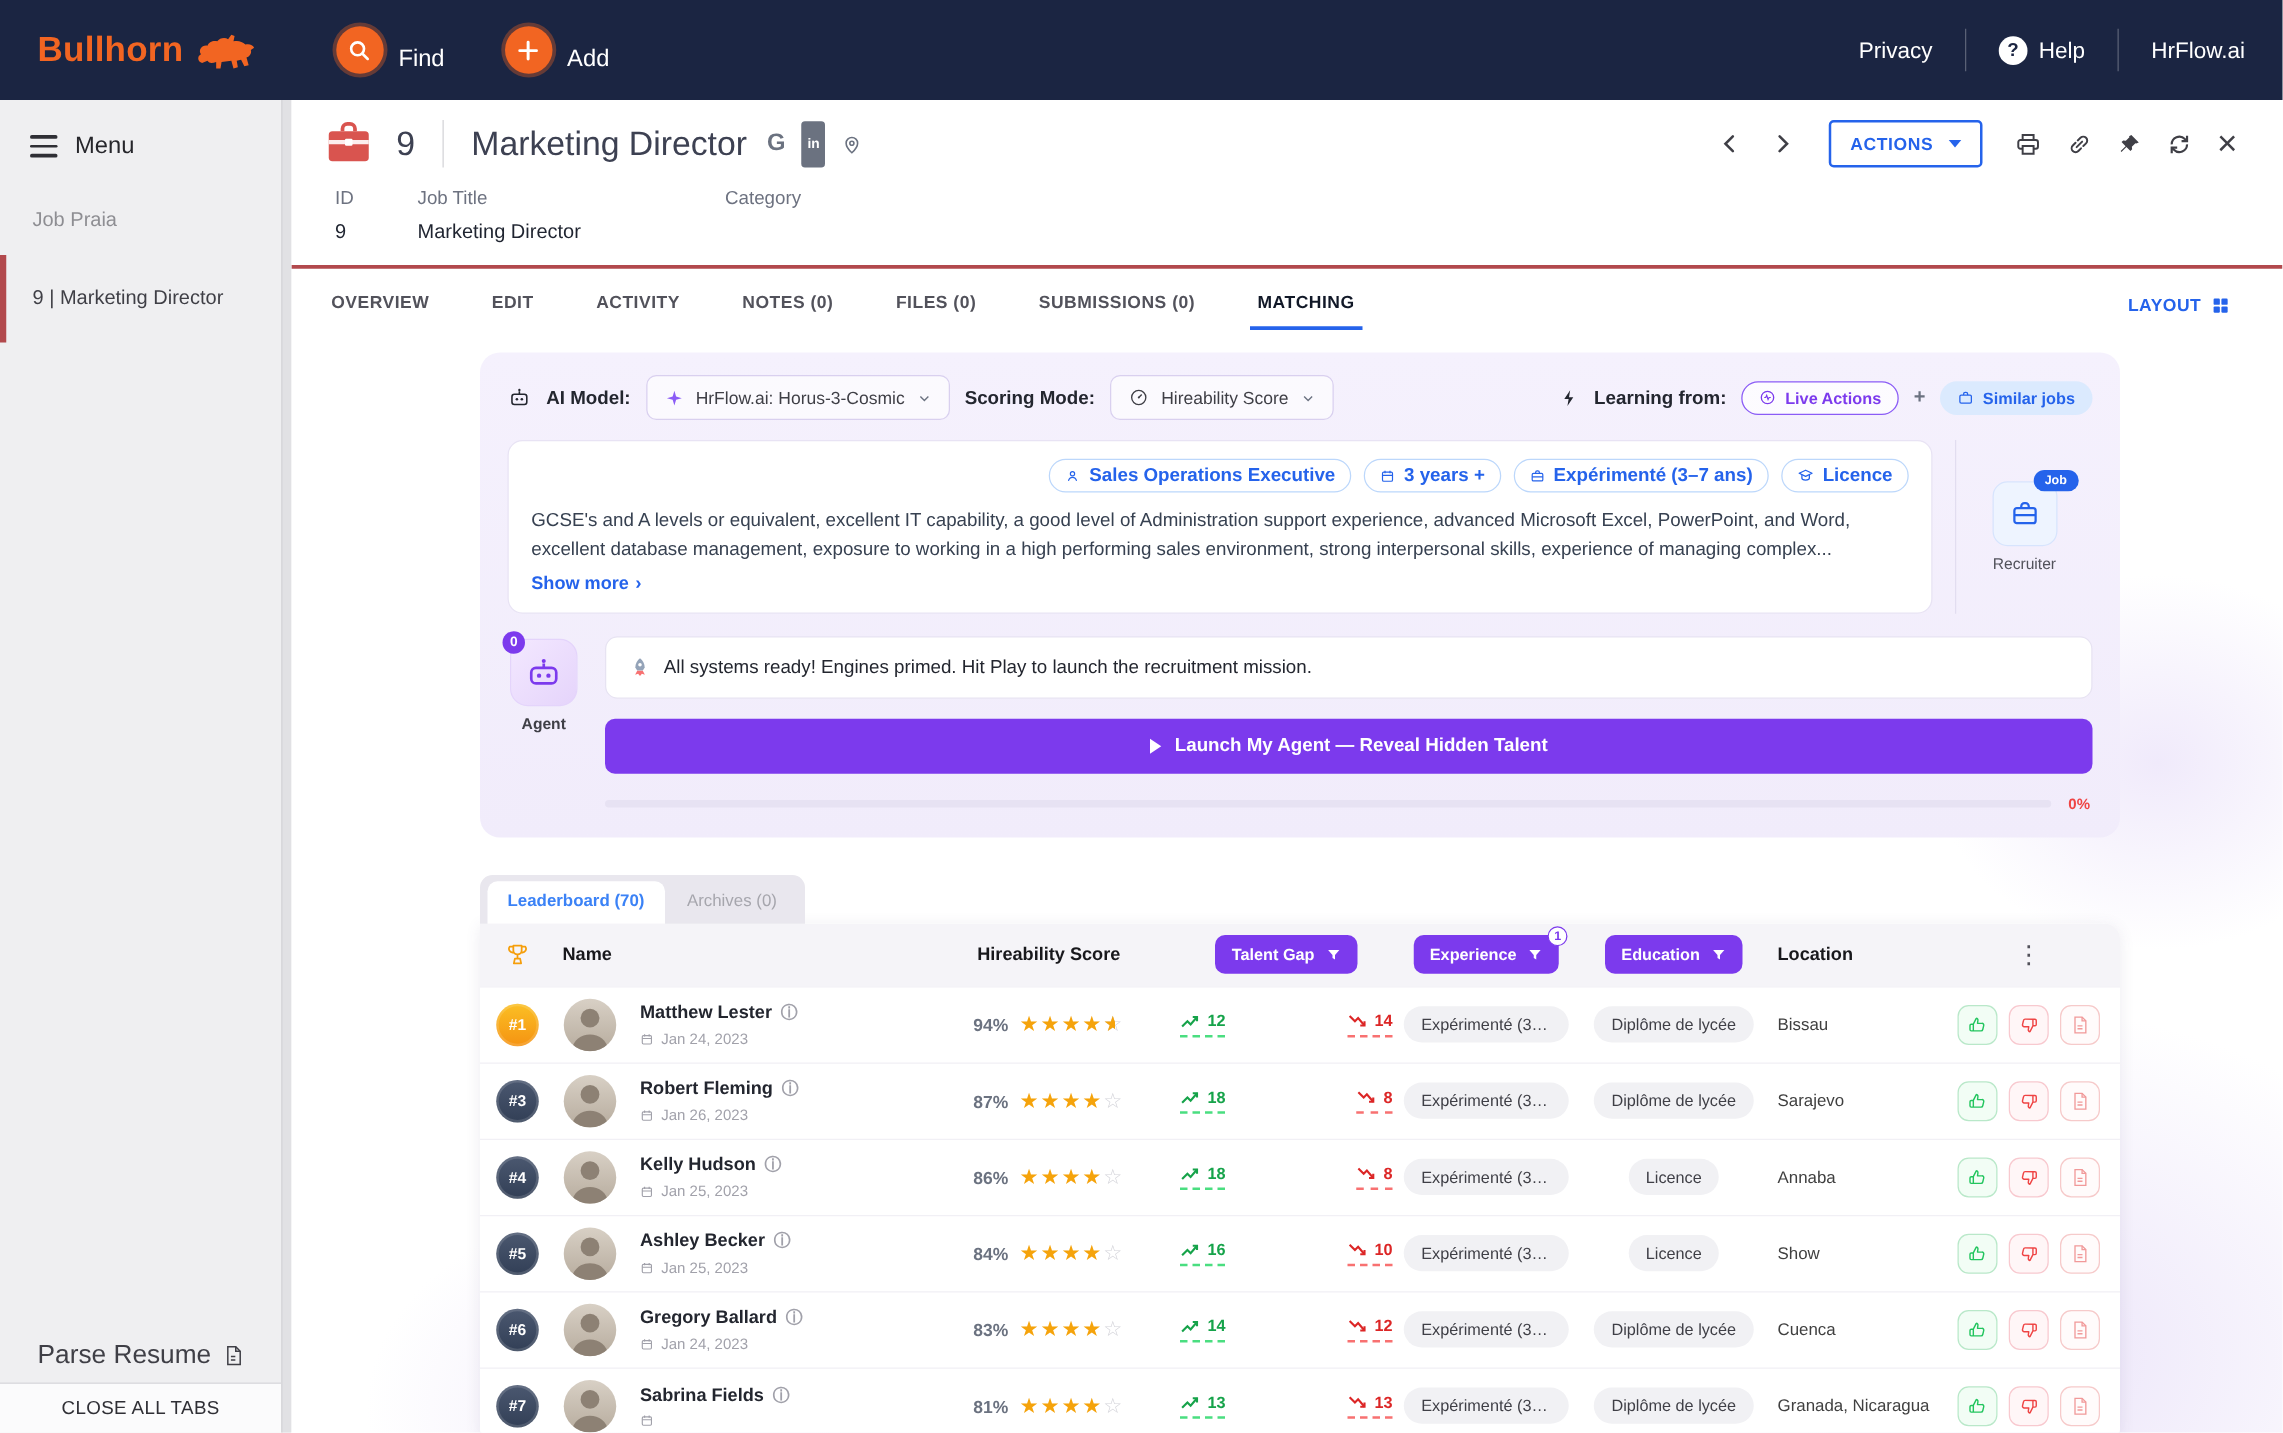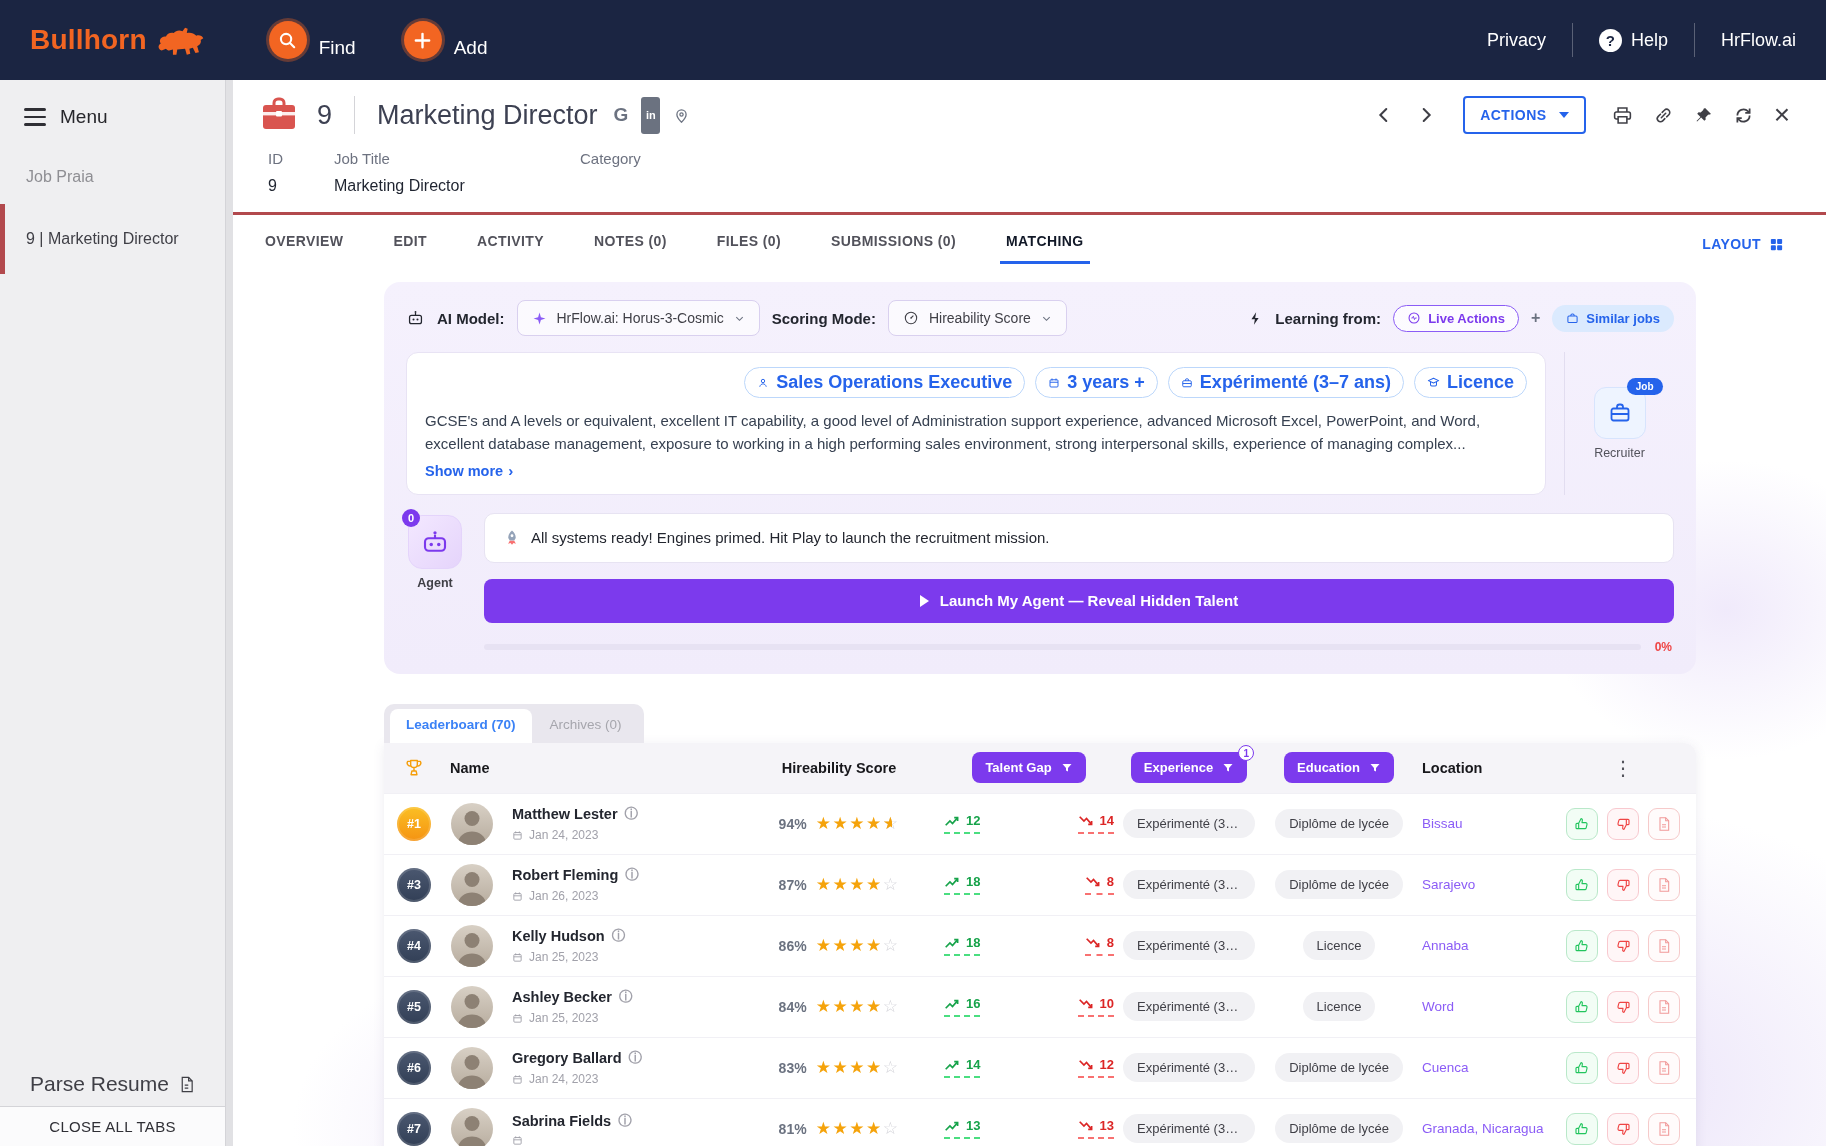--- a/index.html
+++ b/index.html
@@ -79,21 +79,21 @@
   .ctl-label{font-size:15px;font-weight:700;color:#23262f;}
   .select{display:flex;align-items:center;gap:10px;background:rgba(255,255,255,.62);border:1px solid #d9d0ef;border-radius:8px;padding:9px 14px;font-size:14px;color:#3f3f46;font-weight:500;cursor:pointer;}
   .spacer{flex:1;}
   .pill-live{display:flex;gap:7px;align-items:center;border:1.5px solid #8b5cf6;color:#7c3aed;border-radius:999px;padding:5px 13px;font-size:13px;font-weight:600;background:rgba(255,255,255,.75);cursor:pointer;}
   .plus-sep{color:#6b7280;font-size:16px;font-weight:600;}
   .pill-similar{display:flex;gap:7px;align-items:center;background:#dbeafe;color:#2563eb;border-radius:999px;padding:6px 14px;font-size:13px;font-weight:600;cursor:pointer;}
 
   .desc-row{display:flex;margin-top:16px;align-items:stretch;}
   .desc-card{flex:1;background:#fff;border:1px solid #e8e3f4;border-radius:12px;padding:14px 18px 14px;}
   .tagrow{display:flex;gap:10px;justify-content:flex-end;flex-wrap:wrap;}
-  .tag{display:flex;align-items:center;gap:7px;border:1px solid #bcd7fb;color:#2563eb;border-radius:999px;padding:4px 12px;font-size:18px;font-weight:600;background:#fff;cursor:pointer;}
+  .tag{display:flex;align-items:center;gap:7px;border:1px solid #bcd7fb;color:#2563eb;border-radius:999px;padding:4px 12px;font-size:15px;font-weight:600;background:#fff;cursor:pointer;}
   .desc-text{margin-top:12px;font-size:15px;line-height:1.5;color:#374151;max-width:1190px;}
   .showmore{margin-top:7px;color:#2563eb;font-weight:600;font-size:14.5px;display:inline-flex;gap:5px;align-items:center;cursor:pointer;}
   .showmore .chevchar{font-size:15px;}
   .desc-right{width:110px;display:flex;flex-direction:column;align-items:center;justify-content:center;border-left:1px solid #e2ddf0;margin-left:18px;}
   .recr-box{width:52px;height:52px;border-radius:12px;background:#eef4ff;border:1px solid #d7e4fd;display:flex;align-items:center;justify-content:center;position:relative;}
   .job-badge{position:absolute;top:-10px;right:-18px;background:#2563eb;color:#fff;font-size:10px;font-weight:700;padding:3px 9px;border-radius:999px;}
   .recr-label{margin-top:7px;font-size:12.5px;color:#52525b;}
 
   .agent-row{display:flex;margin-top:18px;gap:20px;}
   .agent-col{width:58px;display:flex;flex-direction:column;align-items:center;padding-top:2px;}
@@ -138,21 +138,21 @@
   .stars{font-size:17px;letter-spacing:1.5px;white-space:nowrap;}
   .star.f{color:#f5a30b;}
   .star.e{color:#d3d3d9;}
   .star.h{position:relative;display:inline-block;color:#d3d3d9;}
   .star.h .hf{position:absolute;left:0;top:0;width:54%;overflow:hidden;color:#f5a30b;}
   .c-gap{display:flex;justify-content:space-between;gap:18px;}
   .gap{display:inline-flex;align-items:center;gap:5px;font-size:13px;font-weight:700;padding-bottom:4px;border-bottom:2px dashed;}
   .gap.up{color:#16a34a;border-color:#4ade80;}
   .gap.down{color:#dc2626;border-color:#f87171;}
   .lpill{background:#f1f1f4;border-radius:999px;padding:7px 14px;font-size:13px;color:#3f3f46;margin:0 auto;max-width:132px;white-space:nowrap;overflow:hidden;text-overflow:ellipsis;}
-  .c-loc{padding-left:8px;font-size:13.5px;color:#8b5cf6;}
+  .c-loc{padding-left:8px;font-size:13.5px;color:#404040;}
   .c-acts{display:flex;gap:9px;justify-content:center;}
   .act{width:32px;height:32px;border-radius:9px;border:1.5px solid;display:flex;align-items:center;justify-content:center;background:#fff;cursor:pointer;padding:0;}
   .act.up{border-color:#b9e8c9;background:#f2fdf5;}
   .act.down{border-color:#f8c9cf;background:#fff6f7;}
   .act.pdf{border-color:#f6caca;background:#fffbfb;}
 </style>
 </head>
 <body>
 
 <header class="navbar">
@@ -829,21 +829,21 @@
         </span>
         <span>10</span>
       </span>
     </div>
     <div class="cc">
                 <div class="lpill">Expérimenté (3–...</div>
               </div>
     <div class="cc">
                 <div class="lpill">Licence</div>
               </div>
-    <div class="c-loc">Word</div>
+    <div class="c-loc">Show</div>
     <div class="c-acts">
       <button class="act up">
         <svg width="16" height="16" viewBox="0 0 24 24">
                     <path d="M7 10.5V19H4.5A1.5 1.5 0 0 1 3 17.5v-5A1.5 1.5 0 0 1 4.5 11H7l3.5-7a2 2 0 0 1 2 2.5L12 10h5.5a2 2 0 0 1 2 2.4l-1.2 5a2 2 0 0 1-2 1.6H7" fill="none" stroke="#22c55e" stroke-width="1.7" stroke-linejoin="round"></path>
                   </svg>
       </button>
       <button class="act down">
         <svg width="16" height="16" viewBox="0 0 24 24" style="transform:rotate(180deg)">
                     <path d="M7 10.5V19H4.5A1.5 1.5 0 0 1 3 17.5v-5A1.5 1.5 0 0 1 4.5 11H7l3.5-7a2 2 0 0 1 2 2.5L12 10h5.5a2 2 0 0 1 2 2.4l-1.2 5a2 2 0 0 1-2 1.6H7" fill="none" stroke="#ef4444" stroke-width="1.7" stroke-linejoin="round"></path>
                   </svg>

